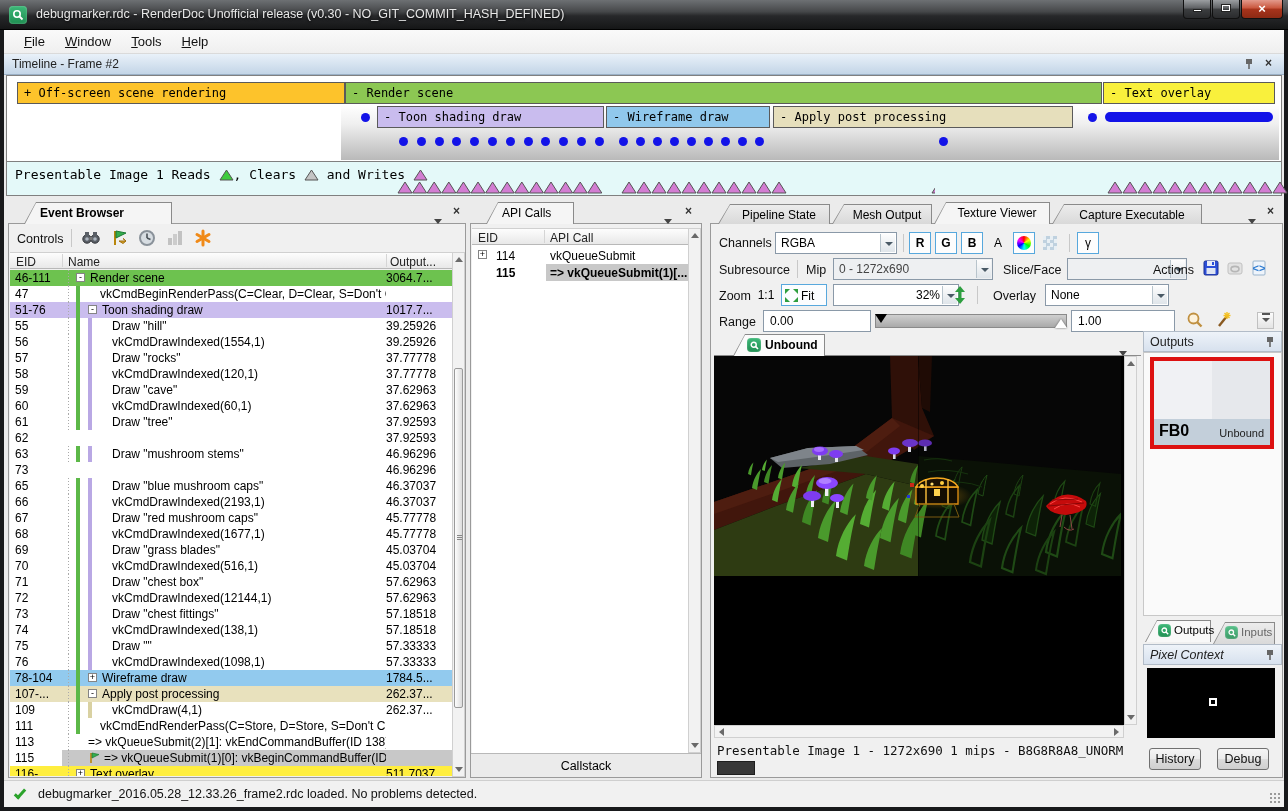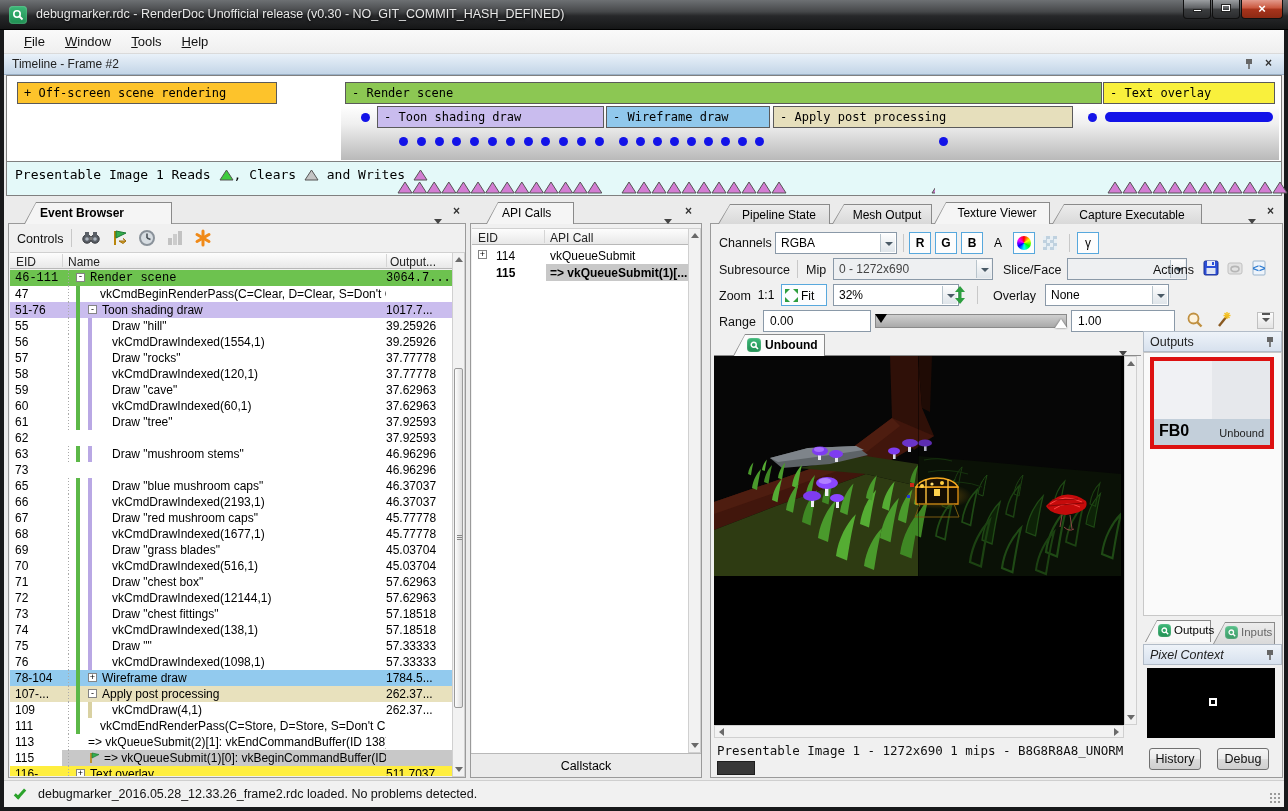--- a/index.html
+++ b/index.html
@@ -126,21 +126,21 @@
       <span class="lbl">Timeline - Frame #2</span>
       <svg class="pinicon" style="left:1240px;top:4px;" viewBox="0 0 10 12">
           <rect x="2" y="1" width="6" height="5" fill="#666"></rect>
           <line x1="5" y1="6" x2="5" y2="11" stroke="#666" stroke-width="1.6"></line>
         </svg>
       <span class="abs dock-x" style="left:1261px;top:2px;">×</span>
     </div>
     <div id="tl-body">
       <div id="tl-grad"></div>
       <div id="tl-bars">
-          <div class="tl-bar" style="left: 10px; top: 6px; width: 260px; background: rgb(253, 195, 43);">+ Off-screen scene rendering</div>
+          <div class="tl-bar" style="left: 10px; top: 6px; width: 328px; background: rgb(253, 195, 43);">+ Off-screen scene rendering</div>
           <div class="tl-bar" style="left: 338px; top: 6px; width: 757px; background: rgb(140, 199, 83);">- Render scene</div>
           <div class="tl-bar" style="left: 1096px; top: 6px; width: 172px; background: rgb(249, 240, 60);">- Text overlay</div>
           <div class="tl-bar" style="left: 370px; top: 30px; width: 227px; background: rgb(201, 188, 238);">- Toon shading draw</div>
           <div class="tl-bar" style="left: 599px; top: 30px; width: 164px; background: rgb(144, 200, 236);">- Wireframe draw</div>
           <div class="tl-bar" style="left: 766px; top: 30px; width: 300px; background: rgb(230, 223, 188);">- Apply post processing</div>
           <div class="tl-dot" style="left: 354px; top: 37px;"></div>
           <div class="tl-dot" style="left: 1081px; top: 37px;"></div>
           <div class="tl-capsule" style="left: 1098px; top: 36px; width: 168px;"></div>
           <div class="tl-dot" style="left: 392px; top: 61px;"></div>
           <div class="tl-dot" style="left: 409.8px; top: 61px;"></div>
@@ -275,21 +275,21 @@
 
       <div class="colhdr" style="left:1px;top:28px;width:443px;height:17px;">
         <span class="c" style="left:6px;">EID</span>
         <span class="c" style="left:58px;">Name</span>
         <span class="c" style="left:380px;">Output...</span>
         <span class="vline" style="left:52px;"></span>
           <span class="vline" style="left:376px;"></span>
       </div>
 
       <div class="abs" style="left:1px;top:46px;width:444px;height:506px;overflow:hidden;background:#fff;" id="eb-rows">
-          <div class="eb-row bg-green" style="top: 0px; font-family: Liberation Mono, monospace;">
+          <div class="eb-row bg-green" style="top: 0px;">
             <div class="eb-eid">46-111</div>
             <div class="eb-name">
               <div class="guide-dot" style="left: 6px;"></div>
               <div class="expander" style="left: 14px;">-</div>
               <div class="nm-text" style="left: 28px;">Render scene</div>
             </div>
             <div class="eb-dur">3064.7...</div>
           </div>
           <div class="eb-row" style="top: 16px;">
             <div class="eb-eid">47</div>
@@ -709,21 +709,21 @@
         <svg width="13" height="13" style="position:absolute;left:3px;top:4px;" viewBox="0 0 13 13">
           <g fill="#2d9e3f">
               <polygon points="0,0 5,0 0,5"></polygon>
               <polygon points="13,0 13,5 8,0"></polygon>
               <polygon points="0,13 0,8 5,13"></polygon>
               <polygon points="13,13 8,13 13,8"></polygon>
             </g>
         </svg>
         <span style="position:absolute;left:19px;top:4px;">Fit</span>
       </div>
-      <div class="combo" style="left:122px;top:60px;width:126px;"><span>32%</span><span class="ar"></span></div>
+      <div class="combo" style="left:122px;top:60px;width:126px;text-align:right;"><span>32%</span><span class="ar"></span></div>
       <svg class="abs" style="left:242px;top:61px;" width="14" height="20" viewBox="0 0 14 20">
         <g fill="#2d9e3f">
             <polygon points="7,1 12,7 2,7"></polygon>
             <polygon points="7,19 12,13 2,13"></polygon>
           </g>
           <rect x="5.5" y="7" width="3" height="6" fill="#2d9e3f"></rect>
       </svg>
       <span class="tb-sep" style="left:266px;top:62px;"></span>
       <span class="lbl12" style="left:282px;top:65px;">Overlay</span>
       <div class="combo" style="left:334px;top:60px;width:124px;"><span>None</span><span class="ar"></span></div>

